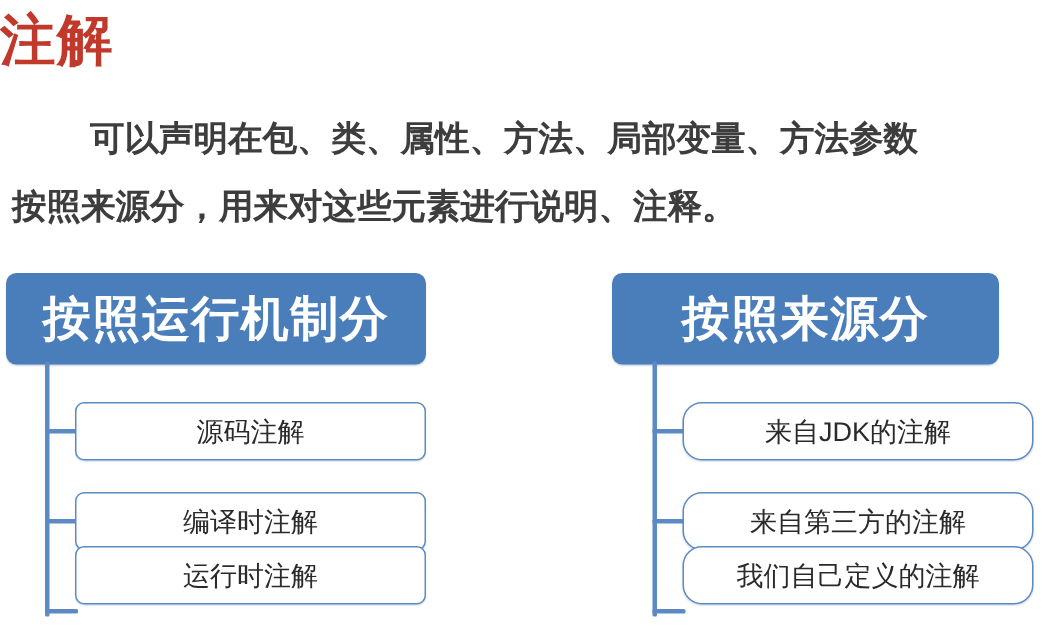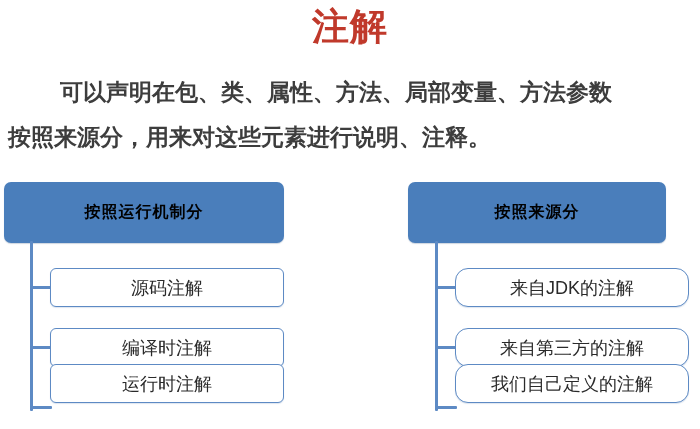--- a/index.html
+++ b/index.html
@@ -15,21 +15,20 @@
     font-family: "Liberation Sans", "DejaVu Sans", sans-serif;
     -webkit-font-smoothing: antialiased;
   }
 
   
   .slide-title {
     position: absolute;
     left: 0;
     top: 4px;
     width: 700px;
-    text-align: center;
     font-size: 37px;
     font-weight: bold;
     color: #c0392b;
     letter-spacing: 1px;
     line-height: 46px;
     white-space: nowrap;
   }
 
   
   .body-text {
@@ -65,22 +64,22 @@
   }
   .branch.left  { left: 0px;   width: 350px; }
   .branch.right { left: 350px; width: 350px; }
 
   .node-header {
     position: absolute;
     box-sizing: border-box;
     height: 61px;
     background: #4a7ebb;
     border-radius: 7px;
-    color: #000000;
-    font-size: 16px;
+    color: #ffffff;
+    font-size: 32px;
     font-weight: bold;
     letter-spacing: 1px;
     display: flex;
     align-items: center;
     justify-content: center;
     white-space: nowrap;
     box-shadow: 0 1px 1px rgba(60,90,130,0.25);
   }
   .branch.left  .node-header { left: 4px;  width: 280px; top: 182px; }
   .branch.right .node-header { left: 58px; width: 258px; top: 182px; }

